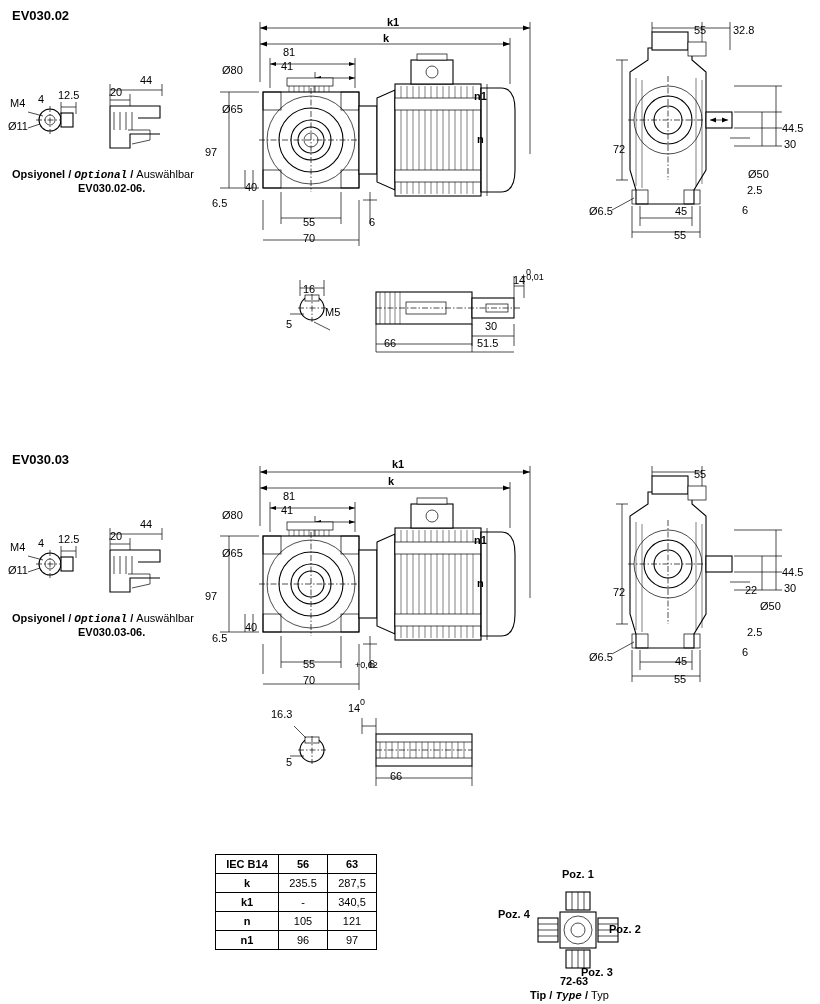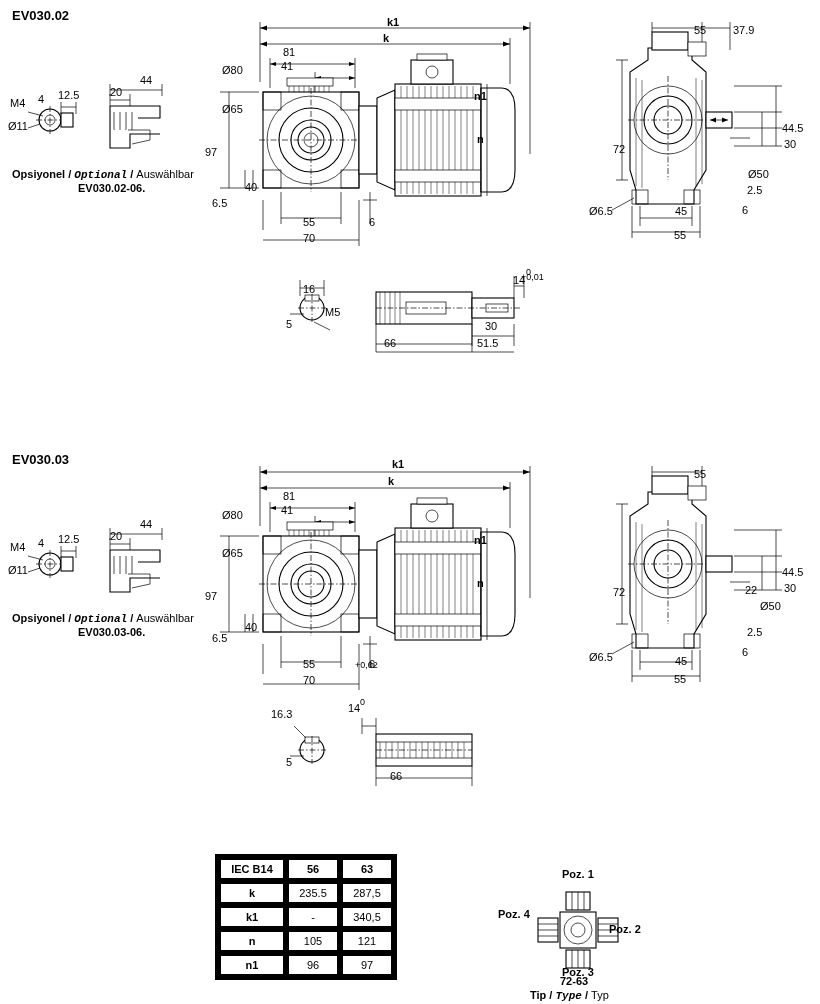--- a/index.html
+++ b/index.html
@@ -12,21 +12,21 @@
   .title{font-size:13px;font-weight:bold;}
   .ital{font-style:italic;font-family:Liberation Mono, monospace;}
   svg{display:block;}
   .ln{stroke:#000;fill:none;}
   .thin{stroke-width:0.7;}
   .med{stroke-width:1.1;}
   .dash{stroke-dasharray:6 2 1.5 2;}
   .hatch{stroke:#000;stroke-width:0.5;}
   .fillw{fill:#fff;}
   table.spec{border-collapse:collapse;font-size:11px;}
-  table.spec td,table.spec th{border:6px solid #000000;text-align:center;padding:3px 0;font-weight:normal;}
+  table.spec td,table.spec th{border:1px solid #000000;text-align:center;padding:3px 0;font-weight:normal;}
   table.spec th{font-weight:bold;}
   .cw{width:48px;}
   .c1{width:62px;}
 </style>
 </head>
 <body>
 
 <div class="page">
 
   <div class="abs title" style="left:12px;top:8px;">EV030.02</div>
@@ -235,21 +235,21 @@
 
     <line x1="30" y1="186" x2="30" y2="206" class="ln thin"></line>
     <line x1="82" y1="186" x2="82" y2="206" class="ln thin"></line>
     <line x1="30" y1="198" x2="82" y2="198" class="ln thin"></line>
     <line x1="22" y1="186" x2="22" y2="218" class="ln thin"></line>
     <line x1="90" y1="186" x2="90" y2="218" class="ln thin"></line>
     <line x1="22" y1="212" x2="90" y2="212" class="ln thin"></line>
     <line x1="2" y1="190" x2="24" y2="178" class="ln thin"></line>
   </svg>
   <div class="abs lbl" style="left:694px;top:24px;">55</div>
-  <div class="abs lbl" style="left:733px;top:24px;">37.9</div>
+  <div class="abs lbl" style="left:733px;top:24px;">32.8</div>
   <div class="abs lbl" style="left:613px;top:143px;">72</div>
   <div class="abs lbl" style="left:782px;top:122px;">44.5</div>
   <div class="abs lbl" style="left:784px;top:138px;">30</div>
   <div class="abs lbl" style="left:748px;top:168px;">Ø50</div>
   <div class="abs lbl" style="left:747px;top:184px;">2.5</div>
   <div class="abs lbl" style="left:742px;top:204px;">6</div>
   <div class="abs lbl" style="left:589px;top:205px;">Ø6.5</div>
   <div class="abs lbl" style="left:675px;top:205px;">45</div>
   <div class="abs lbl" style="left:674px;top:229px;">55</div>
 
@@ -583,20 +583,20 @@
     <line x1="18" y1="50" x2="38" y2="50" class="ln thin"></line>
     <line x1="18" y1="56" x2="38" y2="56" class="ln thin"></line>
 
     <rect x="78" y="38" width="20" height="24" class="ln med fillw"></rect>
     <line x1="78" y1="44" x2="98" y2="44" class="ln thin"></line>
     <line x1="78" y1="50" x2="98" y2="50" class="ln thin"></line>
     <line x1="78" y1="56" x2="98" y2="56" class="ln thin"></line>
   </svg>
   <div class="abs lbl b" style="left:562px;top:868px;">Poz. 1</div>
   <div class="abs lbl b" style="left:609px;top:923px;">Poz. 2</div>
-  <div class="abs lbl b" style="left:562px;top:966px;">Poz. 3</div>
+  <div class="abs lbl b" style="left:581px;top:966px;">Poz. 3</div>
   <div class="abs lbl b" style="left:498px;top:908px;">Poz. 4</div>
   <div class="abs lbl b" style="left:560px;top:975px;">72-63</div>
   <div class="abs lbl b" style="left:530px;top:989px;">
     <span>Tip</span><span> / </span><span class="ital">Type</span><span> / </span><span style="font-weight:normal">Typ</span>
   </div>
 
 </div>
 
 </body></html>

